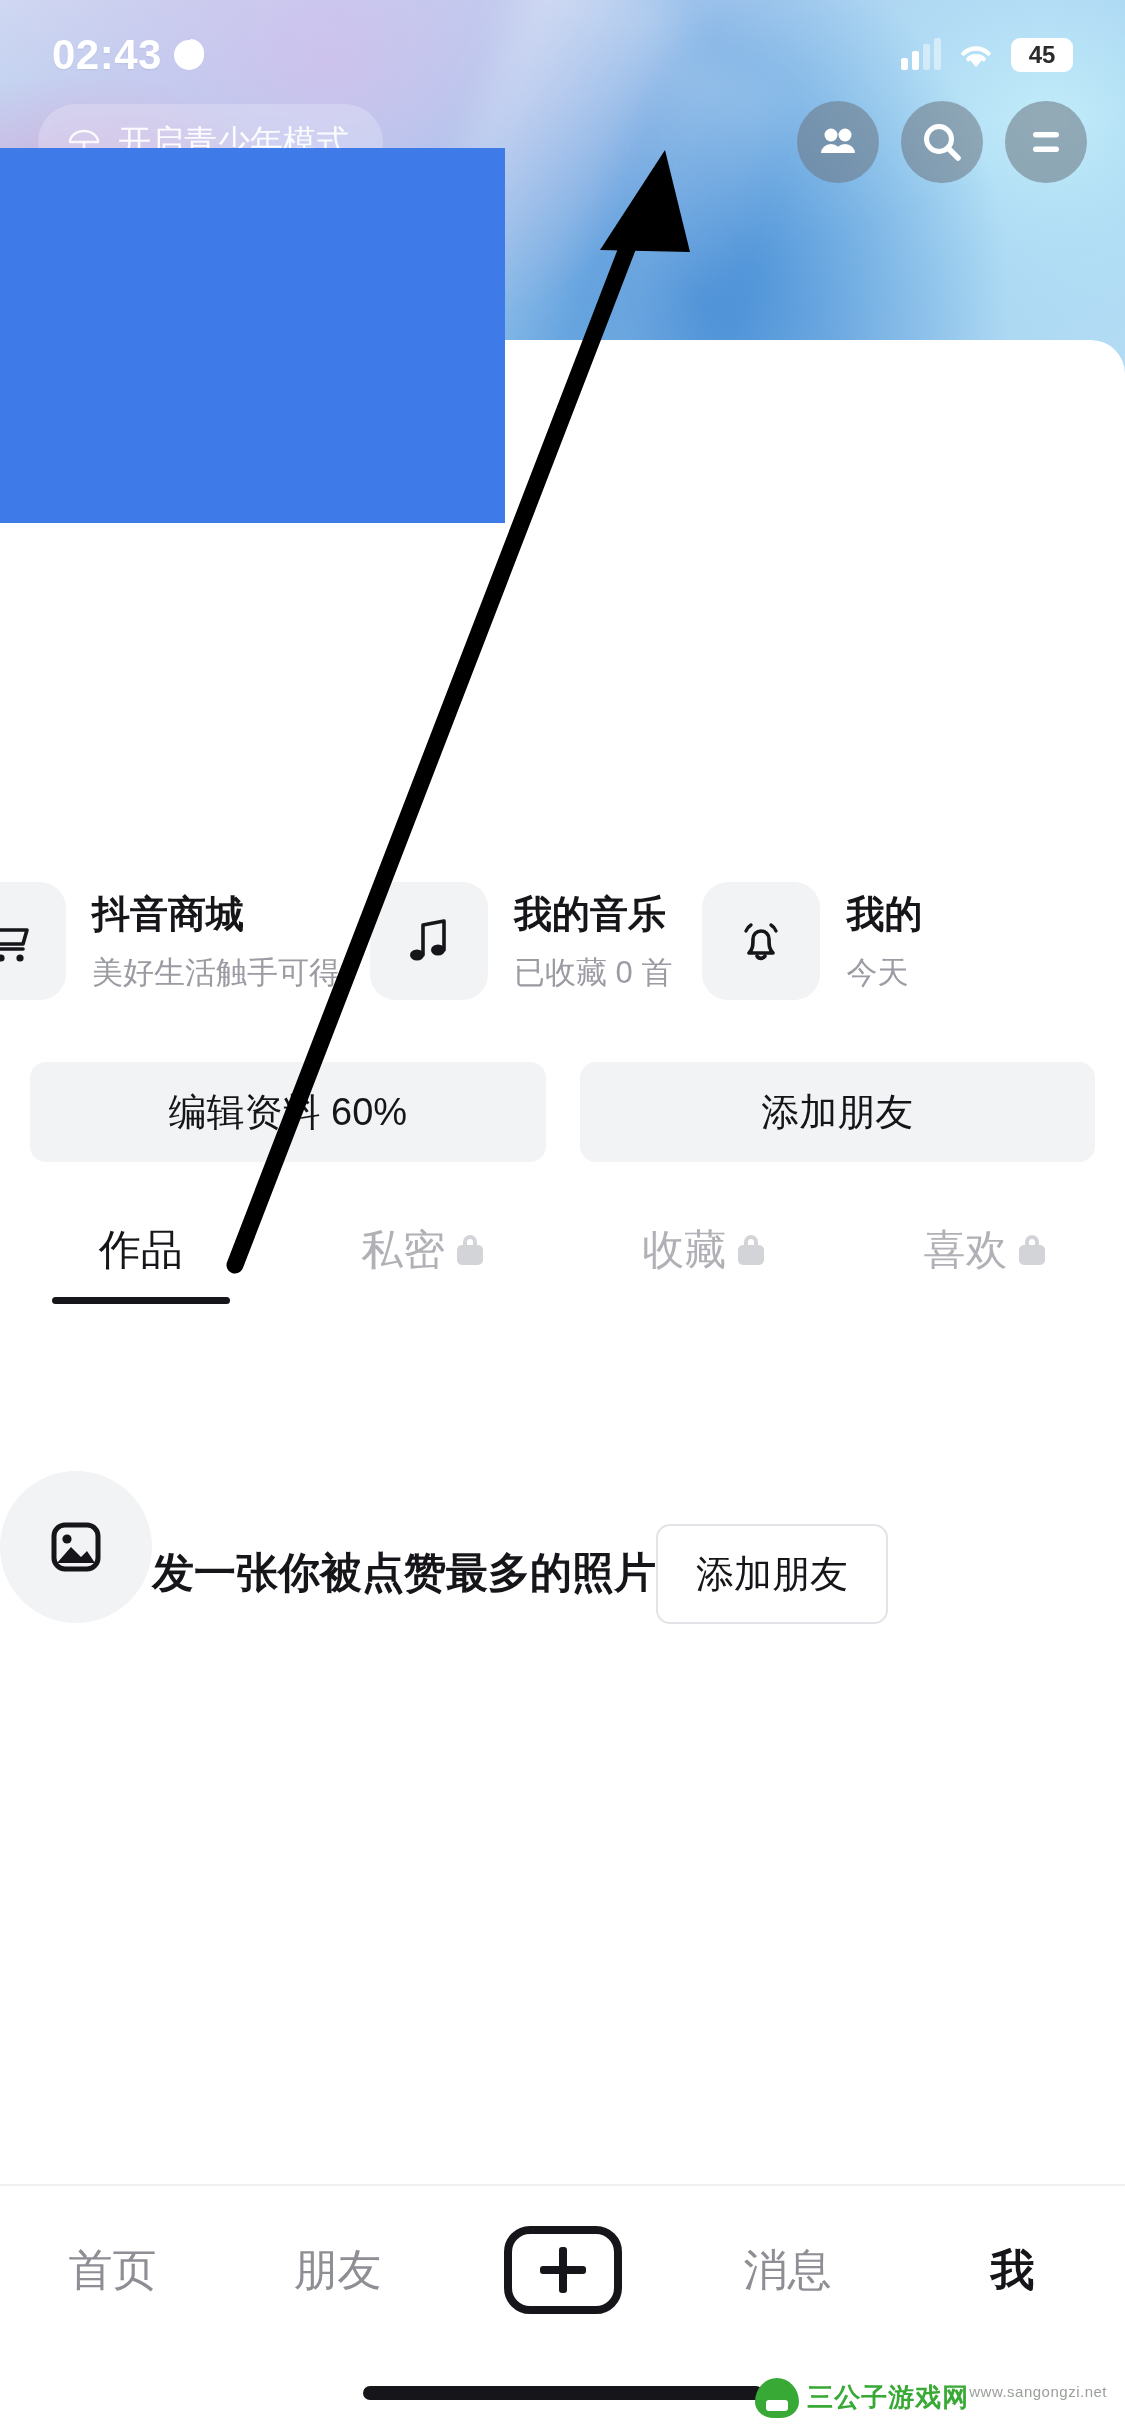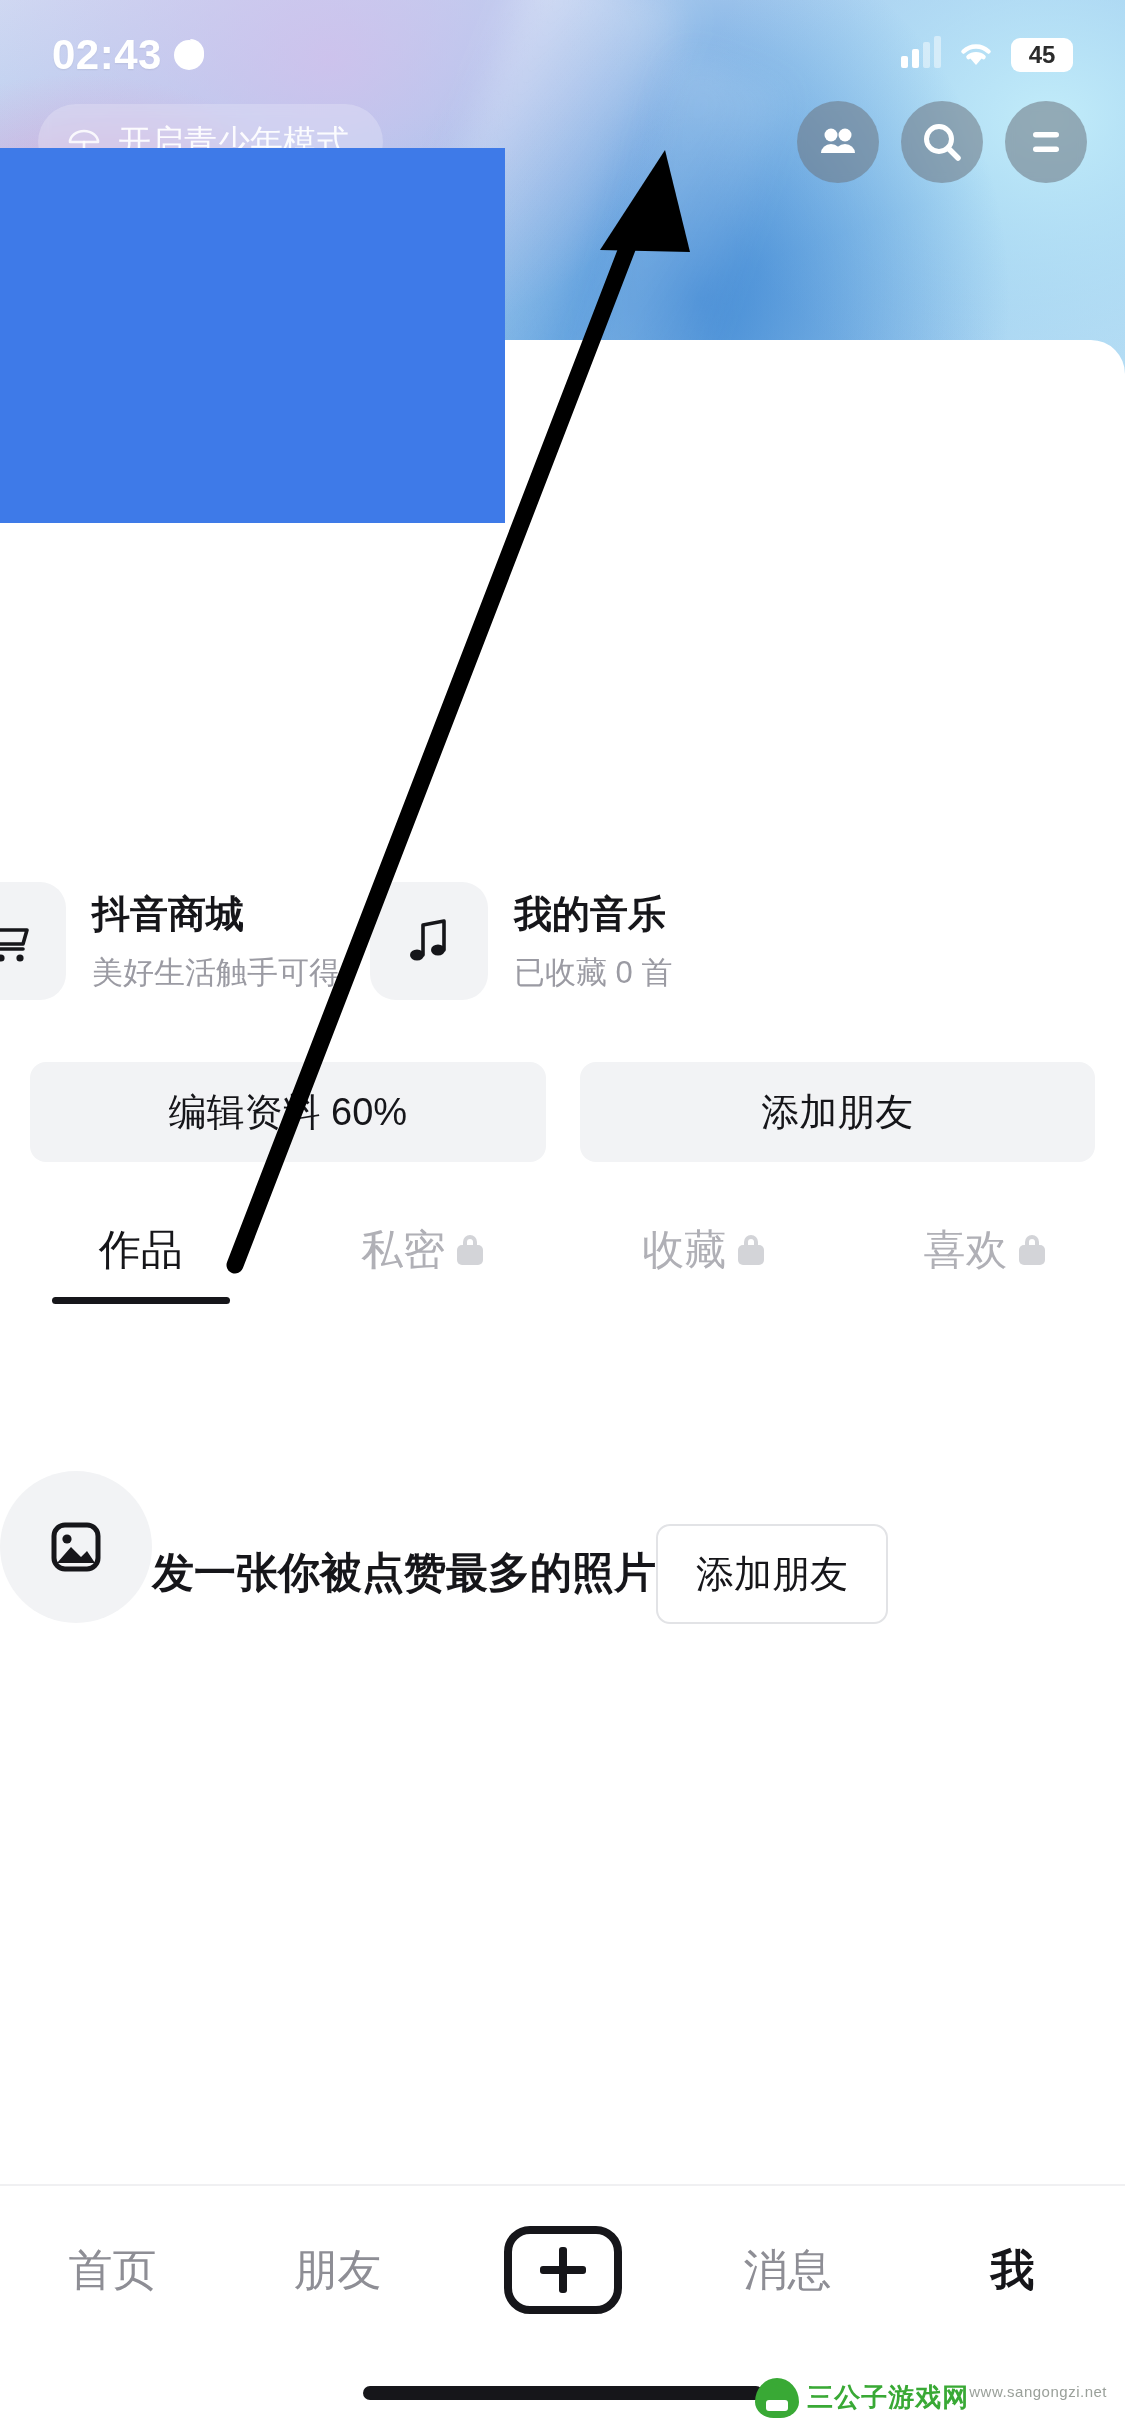--- a/index.html
+++ b/index.html
@@ -60,21 +60,21 @@
     box-shadow:10px 4px 0 0 #fff;
     
   }
   .moon-shape{
     width:30px;height:30px;
     background:#fff;
     -webkit-mask: radial-gradient(circle 17px at 24px 9px, transparent 98%, #000 100%);
             mask: radial-gradient(circle 17px at 24px 9px, transparent 98%, #000 100%);
     border-radius:50%;
   }
-  .status-right{ display:flex; gap:16px; }
+  .status-right{ display:flex; align-items:center; gap:16px; }
   .signal-bars{ display:flex; align-items:flex-end; gap:4px; height:30px; }
   .signal-bars i{ display:block; width:7px; background:#fff; border-radius:2px; }
   .signal-bars i:nth-child(1){ height:12px; }
   .signal-bars i:nth-child(2){ height:19px; }
   .signal-bars i:nth-child(3){ height:26px; opacity:.45; }
   .signal-bars i:nth-child(4){ height:32px; opacity:.45; }
   .wifi-icon{ width:38px; height:30px; position:relative; }
   .battery{
     min-width:62px; height:34px; border-radius:9px; background:#fff;
     display:flex; align-items:center; justify-content:center;
@@ -339,20 +339,34 @@
           <ellipse cx="18" cy="44" rx="7" ry="5.6" fill="#16161a"></ellipse>
           <ellipse cx="39" cy="39" rx="7" ry="5.6" fill="#16161a"></ellipse>
         </svg>
       </div>
       <div class="qcard-text">
         <span class="qcard-title">我的音乐</span>
         <span class="qcard-sub">已收藏 0 首</span>
       </div>
     </div>
 
+    <div class="qcard">
+      <div class="qcard-icon">
+        <svg width="60" height="60" viewBox="0 0 60 60">
+          <path d="M18 42 L42 42 C38 38 38 34 38 28 A8 8 0 0 0 22 28 C22 34 22 38 18 42 Z" fill="none" stroke="#16161a" stroke-width="3.6" stroke-linejoin="round"></path>
+          <path d="M26 45 A4.6 4.6 0 0 0 34 45" fill="none" stroke="#16161a" stroke-width="3.6" stroke-linecap="round"></path>
+          <path d="M15 20 A12 12 0 0 1 20 14" fill="none" stroke="#16161a" stroke-width="3.4" stroke-linecap="round"></path>
+          <path d="M45 20 A12 12 0 0 0 40 14" fill="none" stroke="#16161a" stroke-width="3.4" stroke-linecap="round"></path>
+        </svg>
+      </div>
+      <div class="qcard-text">
+        <span class="qcard-title">我的</span>
+        <span class="qcard-sub">今天</span>
+      </div>
+    </div>
   </div>
 
   <div id="action-buttons">
     <button class="action-btn">编辑资料 60%</button>
     <button class="action-btn">添加朋友</button>
   </div>
 
   <div id="tabs">
     <div class="tab active">
       <span class="tab-label">作品</span>

